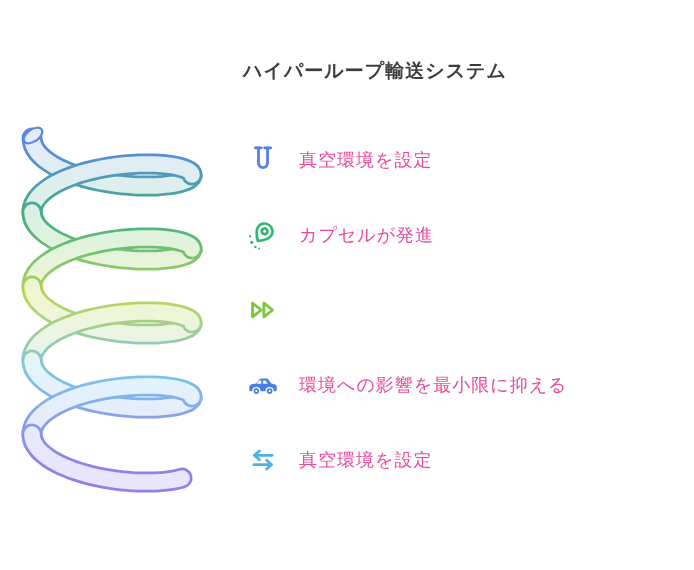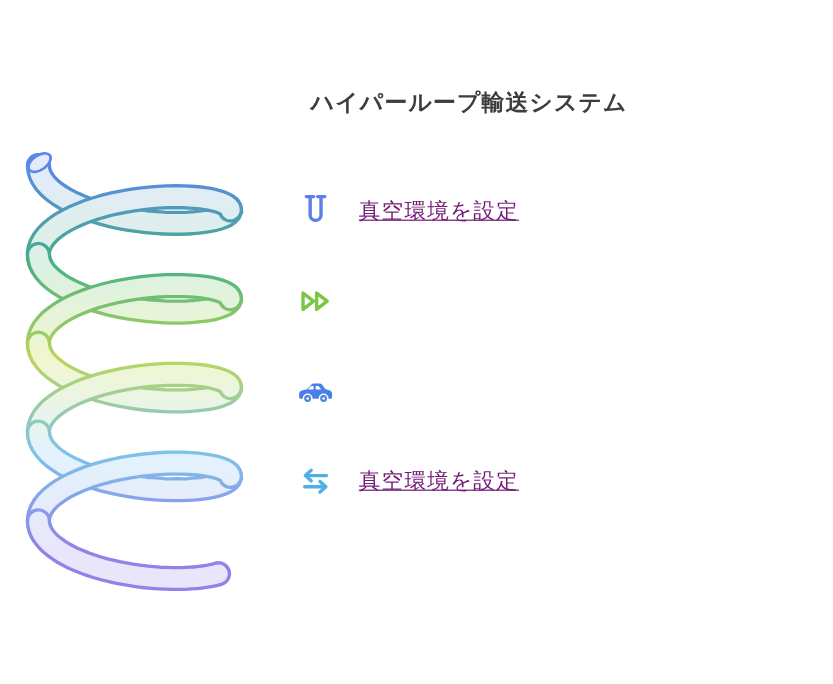--- a/index.html
+++ b/index.html
@@ -7,21 +7,21 @@
     position:relative;
     width:694px;height:570px;
     background:#ffffff;
     overflow:hidden;
     font-family:"Liberation Sans","DejaVu Sans",sans-serif;
     color:#3d3d3d;
   }
   .spiral-wrap{position:absolute;left:0;top:0;width:230px;height:570px;}
   .content{position:absolute;left:243px;top:58px;width:440px;}
   .title{
-    margin:16px;
+    margin:0;
     font-size:19px;
     font-weight:600;
     letter-spacing:1px;
     color:#3d3d3d;
     line-height:26px;
   }
   .steps{margin-top:38px;}
   .step-row{
     display:flex;
     align-items:center;
@@ -30,23 +30,22 @@
   }
   .icon-box{
     width:40px;height:40px;
     flex:0 0 40px;
     display:flex;align-items:center;justify-content:center;
   }
   .icon-box svg{width:34px;height:34px;display:block;}
   .step-label{
     font-size:18px;
     letter-spacing:1px;
-    color:#701a75;
+    color:#ec4899;
     white-space:nowrap;
-    text-decoration:underline;
   }
 </style>
 </head>
 <body>
 
 <div class="canvas">
 
   <div class="spiral-wrap">
     <svg width="230" height="570" viewBox="0 0 230 570">
       <defs>
@@ -100,20 +99,39 @@
             <g fill="none" stroke-width="2" stroke-linecap="round" stroke-linejoin="round" stroke="#5b7fe8">
               <path d="M8.8 3.4 v10.8 a3.2 3.2 0 0 0 6.4 0 V3.4"></path>
               <path d="M6.6 3.4 h4.2"></path>
               <path d="M13.2 3.4 h4.2"></path>
             </g>
           </svg>
         </div>
         <span class="step-label">真空環境を設定</span>
       </div>
 
+      <div class="step-row">
+        <div class="icon-box">
+          <svg viewBox="0 0 24 24">
+            <g stroke="#35b573">
+              <g transform="rotate(35 12 11)" fill="none" stroke-width="1.9" stroke-linejoin="round">
+                <path d="M12 3.6 c-3.1 0-5.6 2.4-5.6 5.4 0 3.4 5.6 8.4 5.6 8.4 s5.6-5 5.6-8.4 c0-3-2.5-5.4-5.6-5.4 Z"></path>
+                <circle cx="12" cy="9" r="2"></circle>
+              </g>
+              <g stroke="none" fill="#35b573">
+                <circle cx="4" cy="17.2" r="1.1"></circle>
+                <circle cx="6.6" cy="20.4" r="0.9"></circle>
+                <circle cx="2.9" cy="13" r="0.8"></circle>
+                <circle cx="9.3" cy="21.6" r="0.7"></circle>
+              </g>
+            </g>
+          </svg>
+        </div>
+        <span class="step-label">カプセルが発進</span>
+      </div>
 
       <div class="step-row">
         <div class="icon-box">
           <svg viewBox="0 0 24 24">
             <g fill="none" stroke-width="2" stroke-linecap="round" stroke-linejoin="round" stroke="#7cc643">
               <path d="M4.6 7.2 l6.2 4.8 -6.2 4.8 Z"></path>
               <path d="M12.6 7.2 l6.2 4.8 -6.2 4.8 Z"></path>
             </g>
           </svg>
         </div>
@@ -130,20 +148,21 @@
               </g>
               <circle cx="7.3" cy="16.3" r="2.9" fill="#ffffff"></circle>
               <circle cx="16.7" cy="16.3" r="2.9" fill="#ffffff"></circle>
               <circle cx="7.3" cy="16.3" r="2"></circle>
               <circle cx="16.7" cy="16.3" r="2"></circle>
               <circle cx="7.3" cy="16.3" r="0.8" fill="#ffffff"></circle>
               <circle cx="16.7" cy="16.3" r="0.8" fill="#ffffff"></circle>
             </g>
           </svg>
         </div>
+        <span class="step-label">環境への影響を最小限に抑える</span>
       </div>
 
       <div class="step-row">
         <div class="icon-box">
           <svg viewBox="0 0 24 24">
             <g fill="none" stroke-width="2" stroke-linecap="round" stroke-linejoin="round" stroke="#4fb0e8">
               <path d="M18.4 8.7 H6.2"></path>
               <path d="M9.4 5.6 L6 8.7 l3.4 3.1"></path>
               <path d="M5.6 15.3 H17.8"></path>
               <path d="M14.6 12.2 l3.4 3.1 -3.4 3.1"></path>

